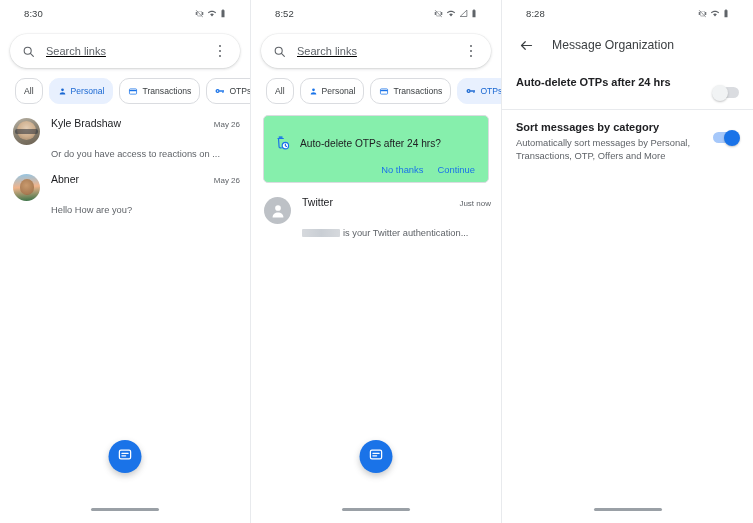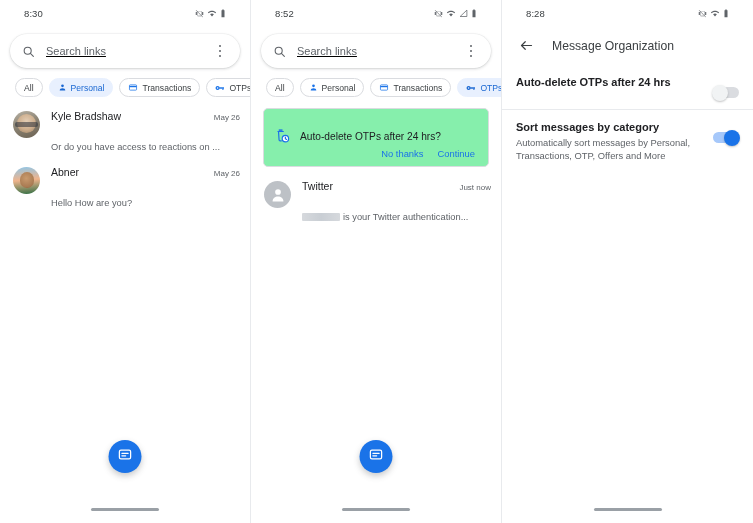--- a/index.html
+++ b/index.html
@@ -58,21 +58,21 @@
   }
   .kebab i { width: 2.6px; height: 2.6px; border-radius: 50%; background: #5f6368; display: block; }
 
   
   .chips {
     display: flex; align-items: center; gap: 6px;
     padding: 10px 10px 0 15px;
     overflow: hidden;
   }
   .chip {
-    height: 19px;
+    height: 26px;
     border: 1px solid #dadce0;
     border-radius: 10px;
     display: flex; align-items: center; gap: 4px;
     padding: 0 8px;
     font-size: 8.6px;
     color: #3c4043;
     white-space: nowrap;
     background: #fff;
     cursor: pointer;
   }
@@ -133,29 +133,29 @@
   
   .promo-card {
     margin: 11px 12px 0 12px;
     border: 1px solid #dadce0;
     border-radius: 5px;
     padding: 20px 11px 7px 11px;
     background: #86efac;
   }
   .promo-head { display: flex; align-items: flex-start; gap: 10px; }
   .promo-title { font-size: 10.2px; color: #202124; line-height: 1.3; padding-top: 1px; }
-  .promo-actions { display: flex; justify-content: flex-end; gap: 14px; padding-right: 2px; }
+  .promo-actions { display: flex; justify-content: flex-end; gap: 14px; margin-top: 9px; padding-right: 2px; }
   .promo-btn {
     font-size: 9.4px; color: #1a73e8; cursor: pointer;
     background: none; border: none; font-family: "Liberation Sans", sans-serif;
   }
 
   
   .appbar {
-    display: flex; align-items: center; gap: 18px;
+    display: flex; gap: 18px;
     padding: 12px 0 12px 17px;
   }
   .appbar-title { font-size: 12.2px; color: #3c4043; }
   .back-btn { cursor: pointer; display: flex; }
   .settings-item {
     display: flex; align-items: flex-start;
     padding: 10px 14px 11px 14px;
     gap: 10px;
   }
   .settings-text { flex: 1 1 auto; }

